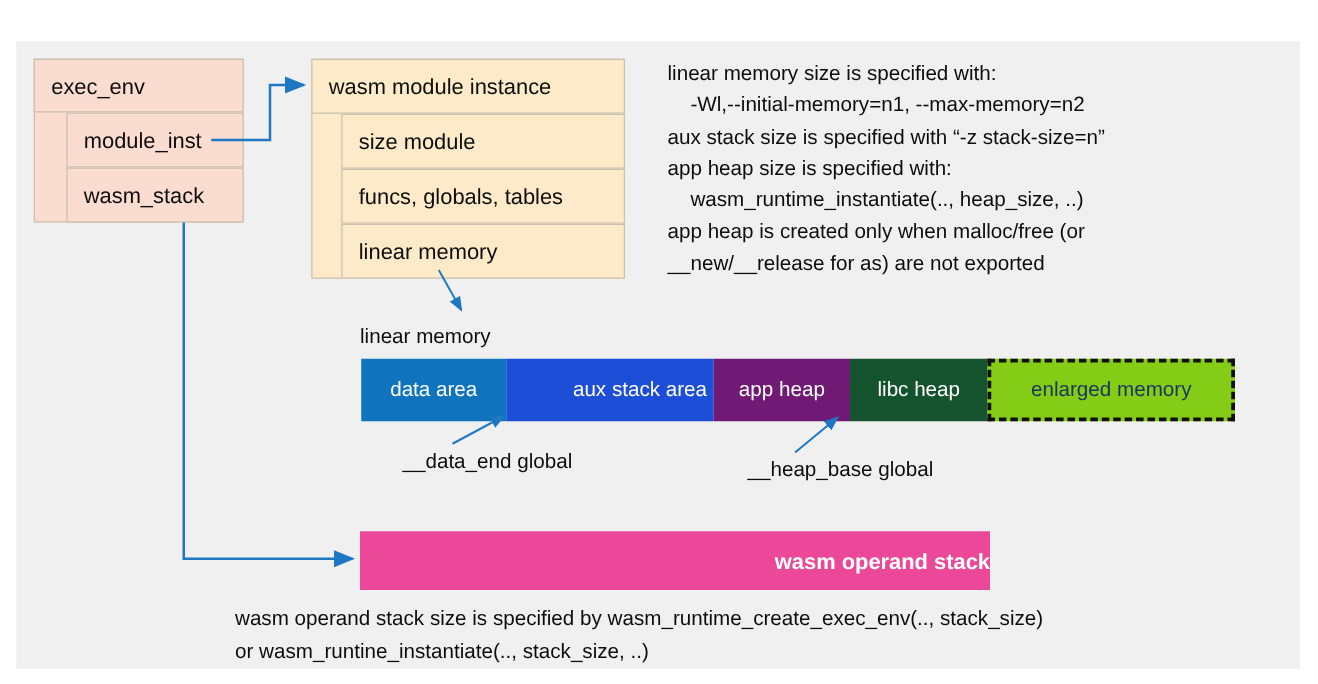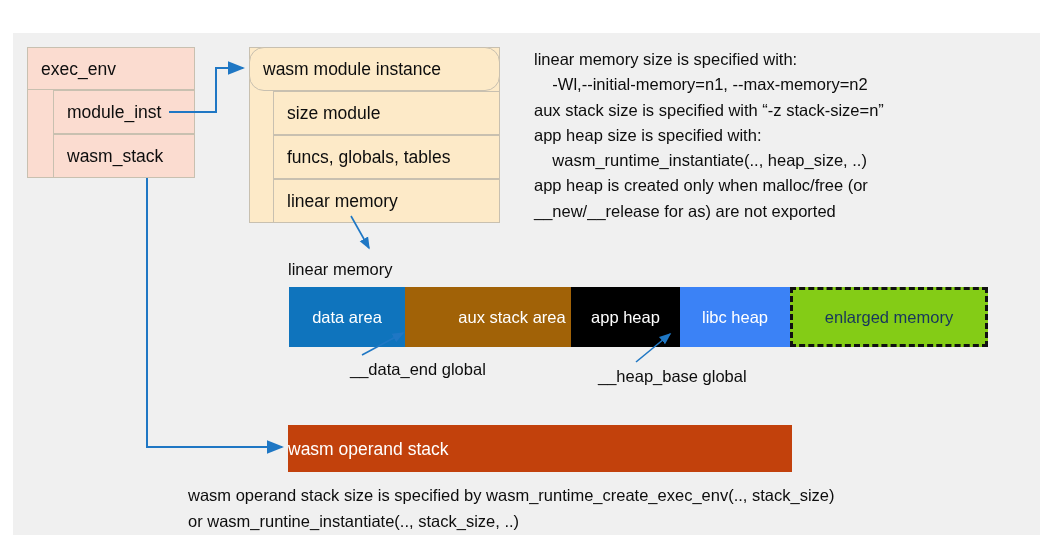--- a/index.html
+++ b/index.html
@@ -88,21 +88,20 @@
     width: 251px;
     height: 176px;
     background: #fdeac8;
   }
   .wmi-head {
     left: 249px;
     top: 47px;
     width: 251px;
     height: 44px;
     background: #fdeac8;
-    border-radius: 15px;
   }
   .wmi-row1 {
     left: 273px;
     top: 91px;
     width: 227px;
     height: 44px;
     background: #fdeac8;
   }
   .wmi-row2 {
     left: 273px;
@@ -149,21 +148,21 @@
     top: 258px;
     font-size: 16.5px;
     line-height: 22px;
     color: #0d0d0d;
     white-space: nowrap;
   }
   .membar {
     position: absolute;
     left: 289px;
     top: 287px;
-    height: 60px;
+    height: 50px;
     display: flex;
     align-items: stretch;
   }
   .seg {
     display: flex;
     align-items: center;
     justify-content: center;
     color: #ffffff;
     font-size: 16.5px;
     line-height: 22px;
@@ -177,39 +176,40 @@
   }
 
   
   .ann {
     position: absolute;
     font-size: 16.5px;
     line-height: 22px;
     color: #0d0d0d;
     white-space: nowrap;
   }
-  .ann-data-end  { left: 322px; top: 358px; margin-left: 28px; }
+  .ann-data-end  { left: 322px; top: 358px; }
   .ann-heap-base { left: 598px; top: 365px; }
   .ann-exported  { left: 303px; top: 387px; }
 
   
   .opstack {
     position: absolute;
     left: 288px;
     top: 425px;
     width: 504px;
     height: 47px;
-    background: #c2410c;
+    background: #ec4899;
     display: flex;
     align-items: center;
-    justify-content: flex-start;
+    justify-content: flex-end;
     color: #ffffff;
     font-size: 17.5px;
     line-height: 22px;
     white-space: nowrap;
+    font-weight: bold;
   }
 
   .bottom-notes {
     position: absolute;
     left: 188px;
     top: 483px;
     font-size: 16.5px;
     line-height: 25.5px;
     color: #0d0d0d;
     white-space: pre;
@@ -262,27 +262,27 @@
 app heap size is specified with:
     wasm_runtime_instantiate(.., heap_size, ..)
 app heap is created only when malloc/free (or
 __new/__release for as) are not exported</div>
 
   <div class="lm-label">linear memory</div>
   <div class="membar" id="membar">
       <div class="seg" style="width: 116px; background: rgb(15, 116, 189);">
         <span>data area</span>
       </div>
-      <div class="seg" style="width: 166px; background: #a16207; padding-left: 48px;">
+      <div class="seg" style="width: 166px; background: #1d4ed8; padding-left: 48px;">
         <span>aux stack area</span>
       </div>
-      <div class="seg" style="width: 109px; background: #000000;">
+      <div class="seg" style="width: 109px; background: #701a75;">
         <span>app heap</span>
       </div>
-      <div class="seg" style="width: 110px; background: #3b82f6;">
+      <div class="seg" style="width: 110px; background: #14532d;">
         <span>libc heap</span>
       </div>
       <div class="seg dashed" style="width: 198px;">
         <span>enlarged memory</span>
       </div>
     </div>
 
   <div class="ann ann-data-end">__data_end global</div>
   <div class="ann ann-heap-base">__heap_base global</div>
 

